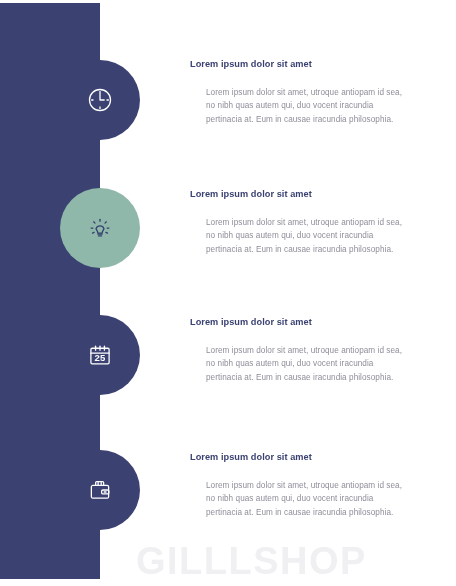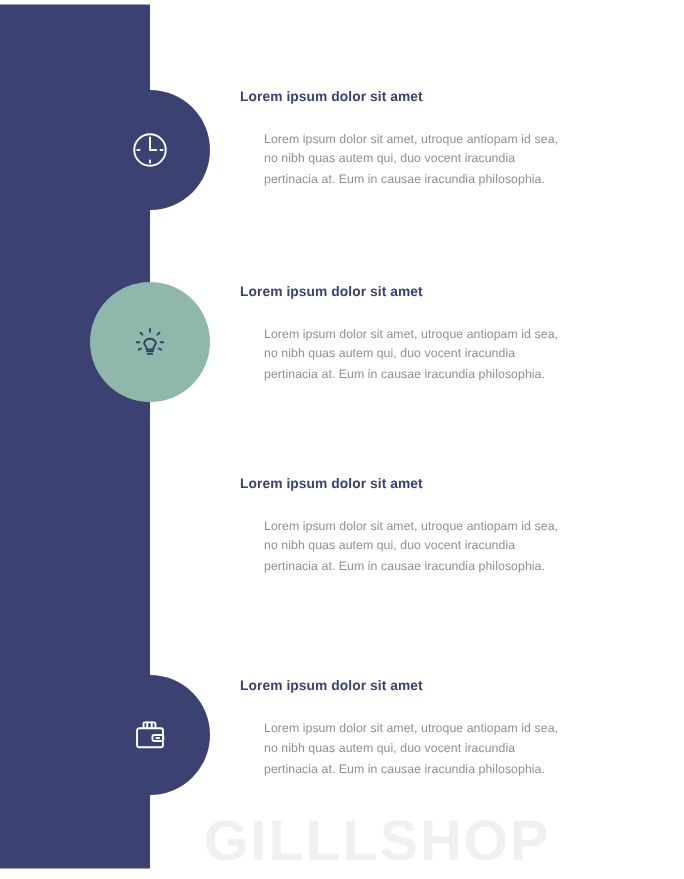--- a/index.html
+++ b/index.html
@@ -67,21 +67,21 @@
     font-size: 8.2px;
     font-weight: bold;
     stroke: none;
     letter-spacing: 0.2px;
   }
   .node.navy .cal-number { fill: #ffffff; }
 
   
   .text-block {
     position: absolute;
-    left: 160px;
+    left: 190px;
     width: 232px;
   }
   .item-title {
     font-size: 9.2px;
     font-weight: bold;
     color: #3b4272;
     letter-spacing: 0.05px;
     margin: 0 0 13px 0;
     line-height: 1.2;
   }
@@ -141,20 +141,30 @@
       <path d="M19.6 12.1 L18.1 12.1"></path>
       <path d="M5.6 16.4 L6.9 15.7"></path>
       <path d="M18.4 16.4 L17.1 15.7"></path>
     </svg>
   </div>
   <div class="text-block" style="top:189px;">
     <p class="item-title">Lorem ipsum dolor sit amet</p>
     <p class="item-body">Lorem ipsum dolor sit amet, utroque antiopam id sea, no nibh quas autem qui, duo vocent iracundia pertinacia at. Eum in causae iracundia philosophia.</p>
   </div>
 
+  <div class="node navy" style="left:60px; top:315px;">
+    <svg class="node-icon-svg" viewBox="0 0 24 24">
+      <rect x="4.2" y="6.2" width="15.6" height="13.4" rx="1.1"></rect>
+      <path d="M4.2 10.4 L19.8 10.4"></path>
+      <path d="M8.2 4.4 L8.2 7.9"></path>
+      <path d="M12 4.4 L12 7.9"></path>
+      <path d="M15.8 4.4 L15.8 7.9"></path>
+      <text class="cal-number" x="12" y="17.2" text-anchor="middle">25</text>
+    </svg>
+  </div>
   <div class="text-block" style="top:317px;">
     <p class="item-title">Lorem ipsum dolor sit amet</p>
     <p class="item-body">Lorem ipsum dolor sit amet, utroque antiopam id sea, no nibh quas autem qui, duo vocent iracundia pertinacia at. Eum in causae iracundia philosophia.</p>
   </div>
 
   <div class="node navy" style="left:60px; top:450px;">
     <svg class="node-icon-svg" viewBox="0 0 24 24">
       <path d="M4.6 9.4 a1.3 1.3 0 0 1 1.3-1.3 h12.2 a1.3 1.3 0 0 1 1.3 1.3 v8.3 a1.3 1.3 0 0 1-1.3 1.3 h-12.2 a1.3 1.3 0 0 1-1.3-1.3 z"></path>
       <rect x="13.4" y="12.0" width="6.2" height="3.4" rx="1.1"></rect>
       <path d="M15.6 13.7 h1.6"></path>

